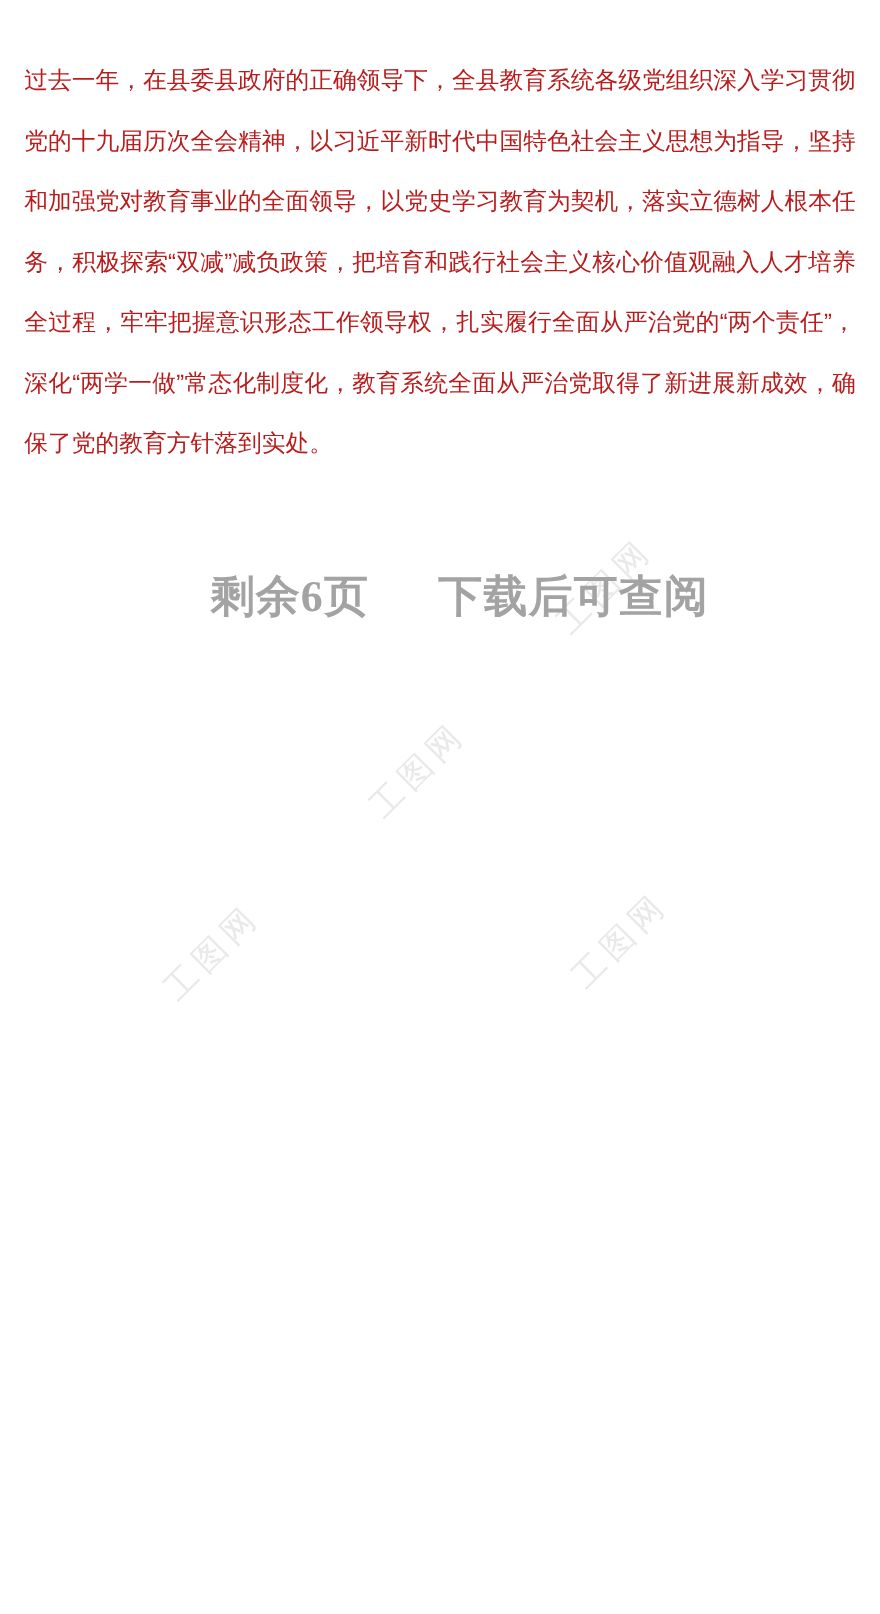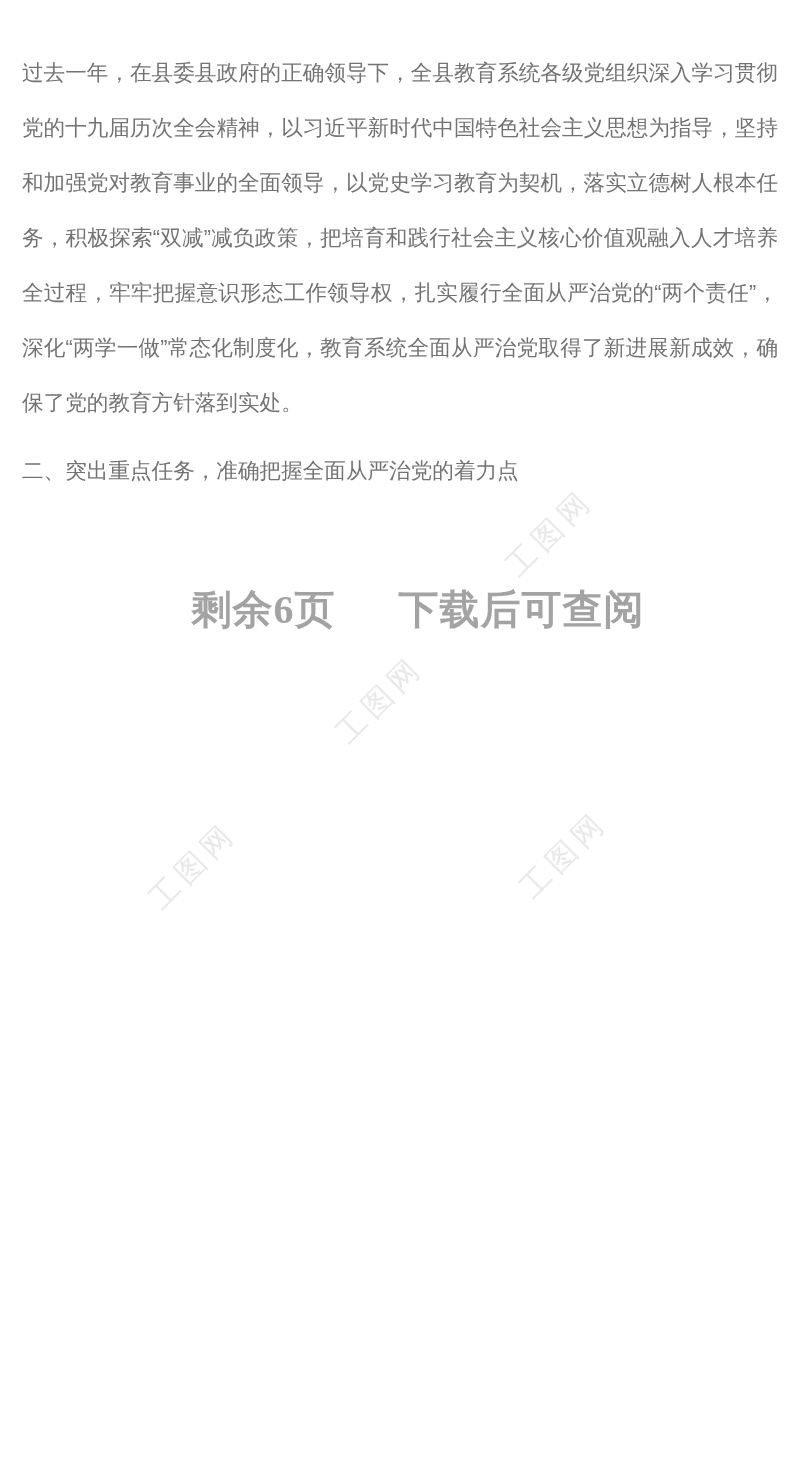--- a/index.html
+++ b/index.html
@@ -38,21 +38,21 @@
   .wm4 { left: 564px; top: 855px; }
   .content {
     position: relative;
     z-index: 1;
     padding: 45px 22px 0 22px;
   }
   .para {
     margin: 0 0 13px 0;
     font-size: 21.6px;
     line-height: 55px;
-    color: #737373;
+    color: #b91c1c;
     text-align: justify;
     text-justify: inter-ideograph;
     word-break: break-all;
   }
   .para-tight { margin-bottom: 7px; }
   .heading-para { margin-bottom: 3px; }
   .para-last { margin-bottom: 0; }
   .indent-small { text-indent: 9px; }
   .footer-banner {
     position: relative;
@@ -78,21 +78,20 @@
 
   <div class="watermark-layer">
     <div class="wm wm1">工图网</div>
     <div class="wm wm2">工图网</div>
     <div class="wm wm3">工图网</div>
     <div class="wm wm4">工图网</div>
   </div>
 
   <div class="content">
     <p class="para">过去一年，在县委县政府的正确领导下，全县教育系统各级党组织深入学习贯彻党的十九届历次全会精神，以习近平新时代中国特色社会主义思想为指导，坚持和加强党对教育事业的全面领导，以党史学习教育为契机，落实立德树人根本任务，积极探索“双减”减负政策，把培育和践行社会主义核心价值观融入人才培养全过程，牢牢把握意识形态工作领导权，扎实履行全面从严治党的“两个责任”，深化“两学一做”常态化制度化，教育系统全面从严治党取得了新进展新成效，确保了党的教育方针落到实处。</p>
-    <p class="para heading-para">二、突出重点任务，准确把握全面从严治党的着力点</p>
   </div>
 
   <div class="footer-banner">
     <span>剩余6页</span>
     <span class="hint">下载后可查阅</span>
   </div>
 
 </div>
 
 </body></html>

